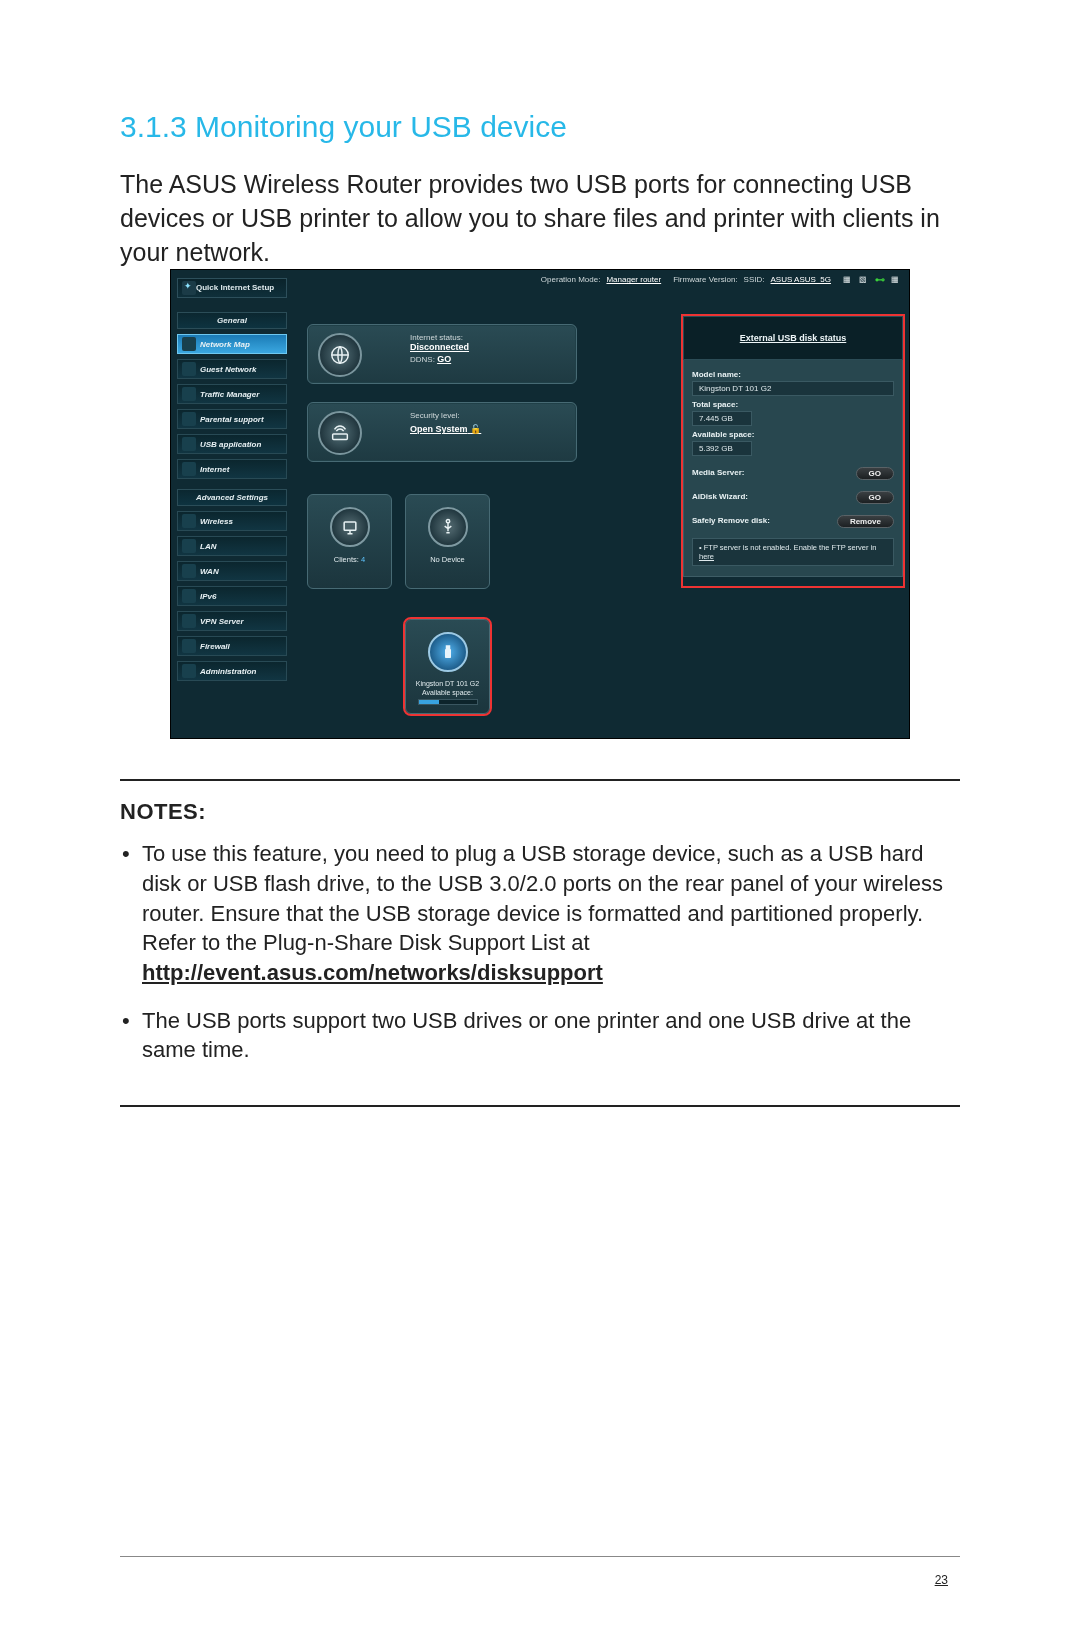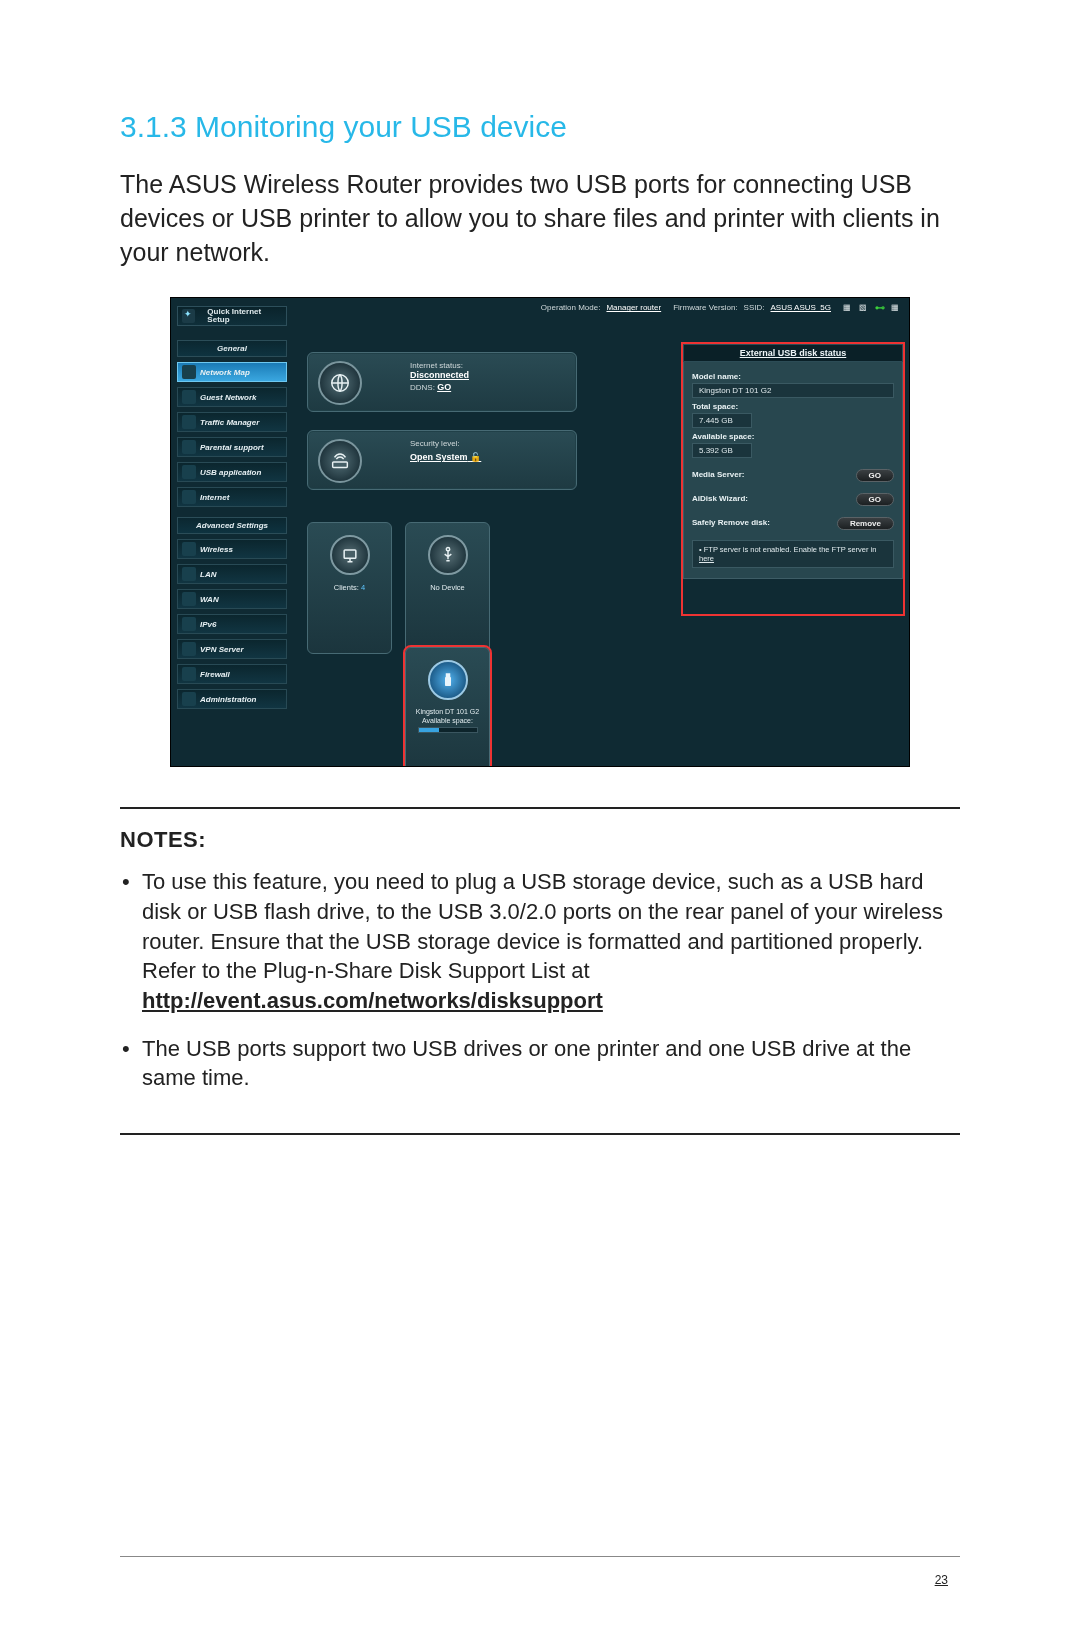--- a/index.html
+++ b/index.html
@@ -14,21 +14,20 @@
   }
   h2.section-title {
     color: #27b8e8;
     font-size: 30px;
     font-weight: 400;
     margin-bottom: 24px;
   }
   p.intro {
     font-size: 25px;
     line-height: 1.35;
-    margin-bottom: 28px;
   }
   
   .router-ui {
     width: 740px;
     height: 470px;
     margin: 0 auto 40px auto;
     background: #0f2a33;
     border: 1px solid #000;
     position: relative;
     color: #e8eef0;
@@ -45,21 +44,21 @@
   .router-topbar .k { color: #cfd8da; }
   .router-topbar .v { color: #fff; text-decoration: underline; margin-right: 6px; }
   .tb-icon { width: 10px; height: 10px; display:inline-block; }
   .tb-usb { color:#3bd13b; font-weight:bold; font-size:10px; }
   .qis {
     position: absolute;
     left: 6px; top: 8px;
     width: 110px; height: 20px;
     background: linear-gradient(#0a232b,#0f2f3a);
     border: 1px solid #2d4f5b;
-    display: flex; align-items: center; gap: 12px; padding: 2px 4px;
+    display: flex; align-items: center; gap: 0; padding: 2px 4px;
   }
   .qis .wand {
     width: 14px; height: 14px;
     background: #1b3b47; border-radius: 2px; position: relative;
   }
   .qis .wand::after { content:"✦"; position:absolute; color:#8ce3ff; font-size:9px; left:2px; top:0; }
   .qis .lbl { font-size: 8px; font-weight: bold; color:#dfe9ec; line-height:1.05; }
   .sidebar {
     position: absolute;
     left: 6px; top: 42px; width: 110px; font-style: italic;
@@ -110,21 +109,21 @@
     border:2px solid #7a959d;
     left:10px; top:8px;
     display:flex; align-items:center; justify-content:center;
   }
   .round-icon svg { width:22px; height:22px; }
   .card-txt { position:absolute; left:64px; top:8px; font-size:8px;margin-left:38px; }
   .card-txt .l { color:#cfd8da; }
   .card-txt .b { color:#fff; font-weight:bold; text-decoration: underline; font-size:9px; }
   .mini-cards-row { position:absolute; left:10px; top:190px; width:270px; height:270px; }
   .mini-card {
-    position:absolute; width:85px; height:132px;
+    position:absolute; width:85px; height:95px;
     background: linear-gradient(#2a4b54,#1b353d);
     border:1px solid #476a74; border-radius:6px;
     display:flex; flex-direction:column; align-items:center;
     padding-top:12px;
   }
   .mini-clients { left:0; top:10px; }
   .mini-nodev   { left:98px; top:10px; }
   .mini-usb     { left:98px; top:135px; outline:2px solid #e33; }
   .mini-icon {
     width:40px; height:40px; border-radius:50%;
@@ -141,21 +140,21 @@
     display:flex; align-items:center; justify-content:center;
   }
   .prog { width:60px; height:6px; background:#0d242b; border:1px solid #3a5660; margin-top:3px;}
   .prog .fill { height:100%; width:35%; background:#38a3e0; }
   .right-panel {
     position:absolute; right:0; top:22px; width:220px; height:270px;
     outline:2px solid #e33;
   }
   .rp-title {
     background:#0a2027; border:1px solid #2c4c56; text-align:center;
-    font-size:9px; font-weight:bold; padding:3px 0; color:#eef6f8;
+    font-size:9px; font-weight:bold; padding:16px 0; color:#eef6f8;
     text-decoration: underline;
   }
   .rp-body {
     background:#28474f; border:1px solid #3e5d66; border-top:none;
     padding:6px 8px 10px 8px;
   }
   .rp-row { margin-top:4px; }
   .rp-lbl { font-size:8px; font-weight:bold; color:#e8f1f3; }
   .rp-val {
     background:#1a343c; border:1px solid #3a5962;

